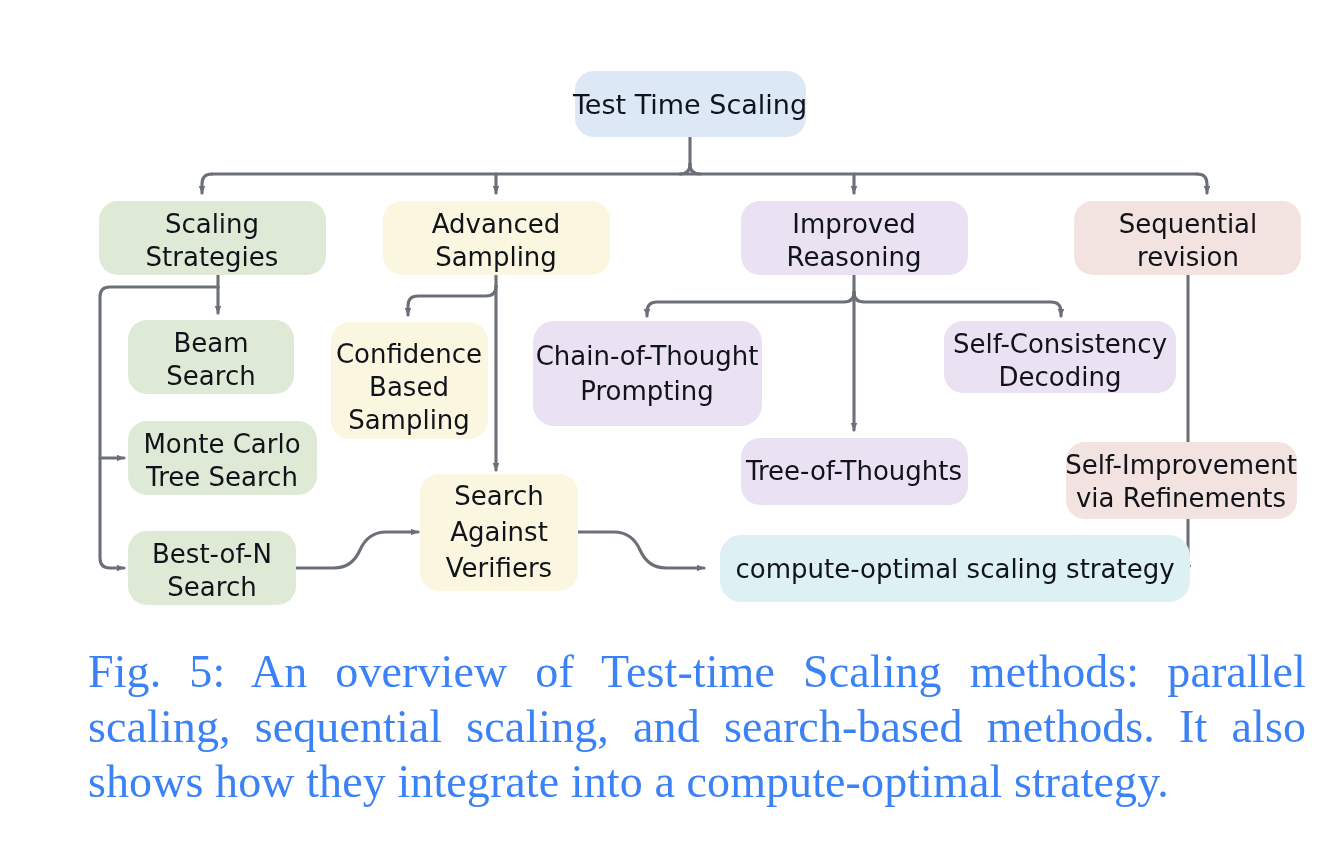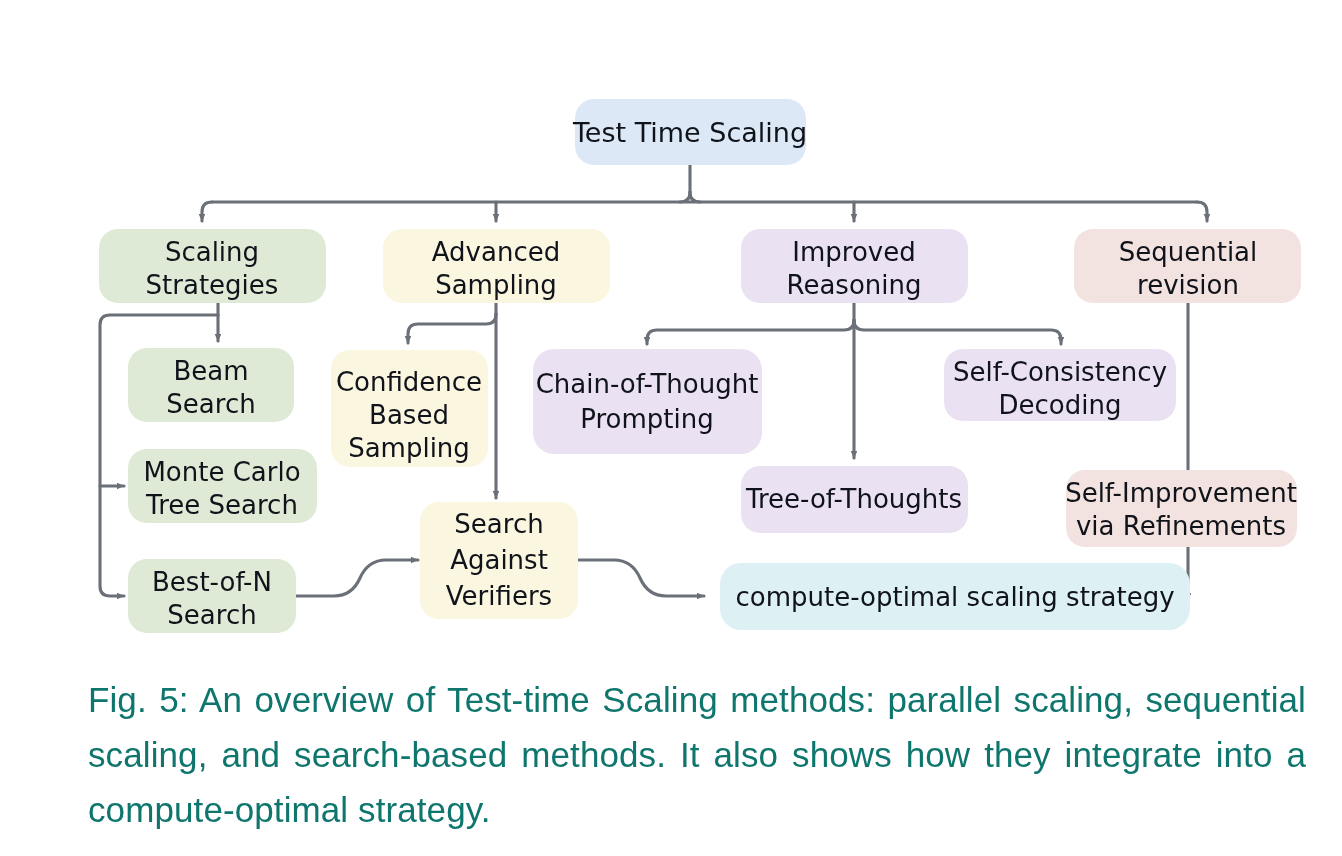--- a/index.html
+++ b/index.html
@@ -12,43 +12,42 @@
     width: 1342px;
     height: 856px;
     font-family: "DejaVu Sans", sans-serif;
     color: #111111;
     overflow: hidden;
   }
   #figure-root {
     position: relative;
     width: 1342px;
     height: 763px;
-    margin-top: 28px;
   }
   #diagram-canvas {
     position: absolute;
     left: 0;
     top: 0;
     width: 1342px;
     height: 640px;
     display: block;
   }
   .node-label {
     font-family: "DejaVu Sans", sans-serif;
     fill: #10131a;
   }
   .caption-block {
     position: absolute;
     left: 88px;
     top: 644px;
     width: 1218px;
-    font-family: Liberation Sans, sans-serif;
-    font-size: 35px;
+    font-family: Liberation Serif, serif;
+    font-size: 46px;
     line-height: 55px;
-    color: #0f766e;
+    color: #3b82f6;
     text-align: justify;
     text-justify: inter-word;
     letter-spacing: 0.1px;
   }
   .caption-block > span {
     display: inline;
   }
 </style>
 </head>
 <body>

